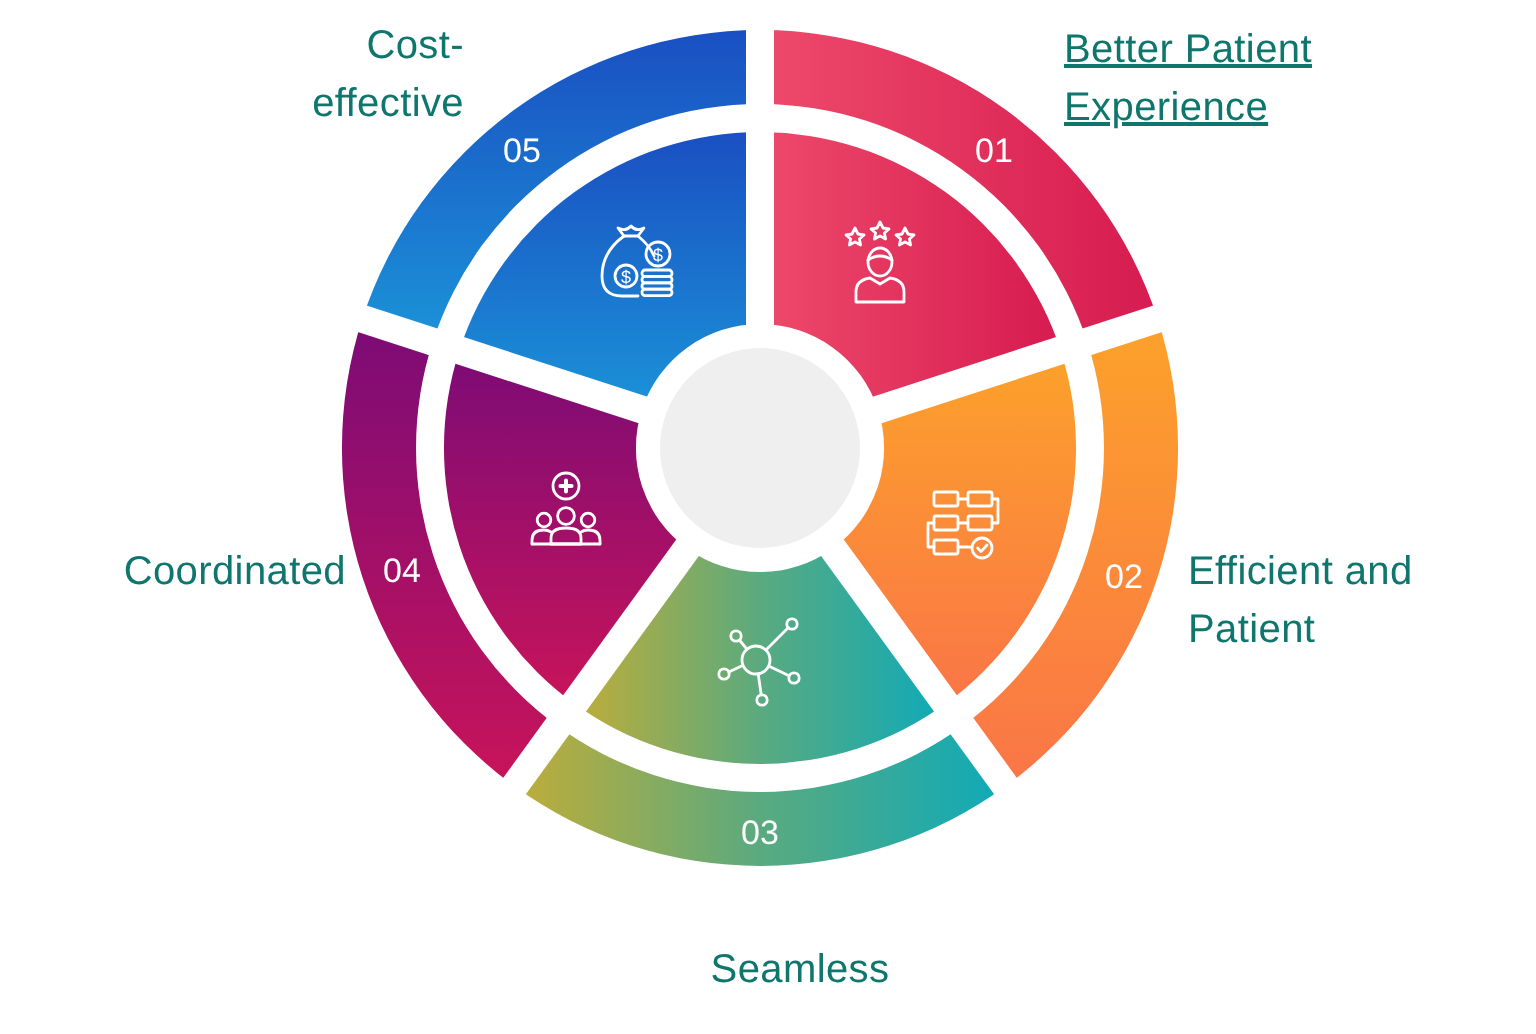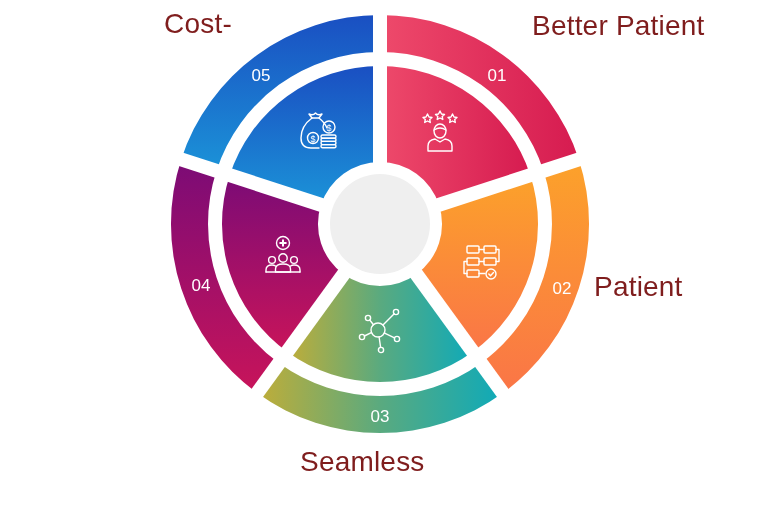--- a/index.html
+++ b/index.html
@@ -1,19 +1,19 @@
 <!DOCTYPE html>
 <html><head>
 <meta charset="utf-8">
 <style>
   html, body { margin: 0; padding: 0; background: #ffffff; }
   body { width: 768px; height: 517px; position: relative; overflow: hidden;
          font-family: "Liberation Sans", "DejaVu Sans", sans-serif; }
   #diagram { position: absolute; left: 0; top: 0; }
-  .label { position: absolute; color: #7f1d1d; font-size: 28px; line-height: 29px; letter-spacing: 0.2px; }
+  .label { position: absolute; color: #0f766e; font-size: 20px; line-height: 29px; letter-spacing: 0.2px; }
   .label span { display: block; }
   .num { font-family: "Liberation Sans", sans-serif; font-size: 17px; fill: #ffffff; }
 </style>
 </head>
 <body>
 
 <svg id="diagram" width="768" height="517" viewBox="0 0 768 517" xmlns="http://www.w3.org/2000/svg">
   <defs>
     <linearGradient id="gRed" x1="0" y1="0" x2="1" y2="0">
       <stop offset="0" stop-color="#ee4a6b"></stop>
@@ -131,28 +131,32 @@
       <rect x="3" y="2" width="15" height="3.2" rx="1.5"></rect>
       <rect x="3" y="5.2" width="15" height="3.2" rx="1.5"></rect>
       <rect x="3" y="8.4" width="15" height="3.2" rx="1.5"></rect>
       <rect x="3" y="11.6" width="15" height="3.2" rx="1.5"></rect>
     </g>
   </g>
 </svg>
 
 <div class="label" style="left:120px; top:9px; width:112px; text-align:right;">
   <span>Cost-</span>
+  <span>effective</span>
 </div>
 
-<div class="label" style="left:532px; top:11px; width:200px; text-align:left;">
+<div class="label" style="left:532px; top:11px; width:200px; text-align:left;text-decoration:underline;">
   <span>Better Patient</span>
+  <span>Experience</span>
 </div>
 
 <div class="label" style="left:594px; top:272px; width:170px; text-align:left;">
+  <span>Efficient and</span>
   <span>Patient</span>
 </div>
 
-<div class="label" style="left:300px; top:447px; width:200px; ">
+<div class="label" style="left:300px; top:471px; width:200px; text-align:center;">
   <span>Seamless</span>
 </div>
 
 <div class="label" style="left:10px; top:272px; width:163px; text-align:right;">
+  <span>Coordinated</span>
 </div>
 
 </body></html>

